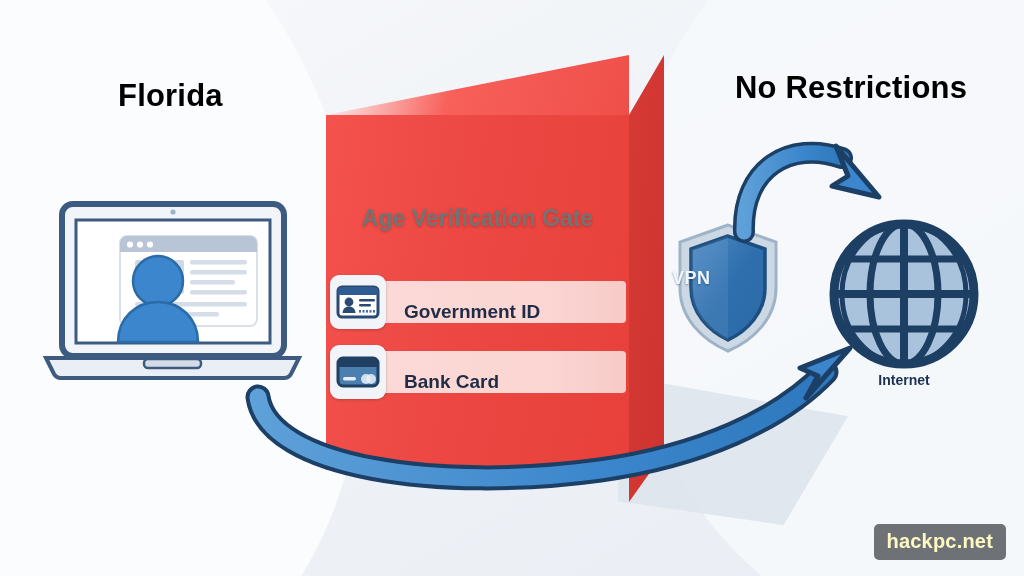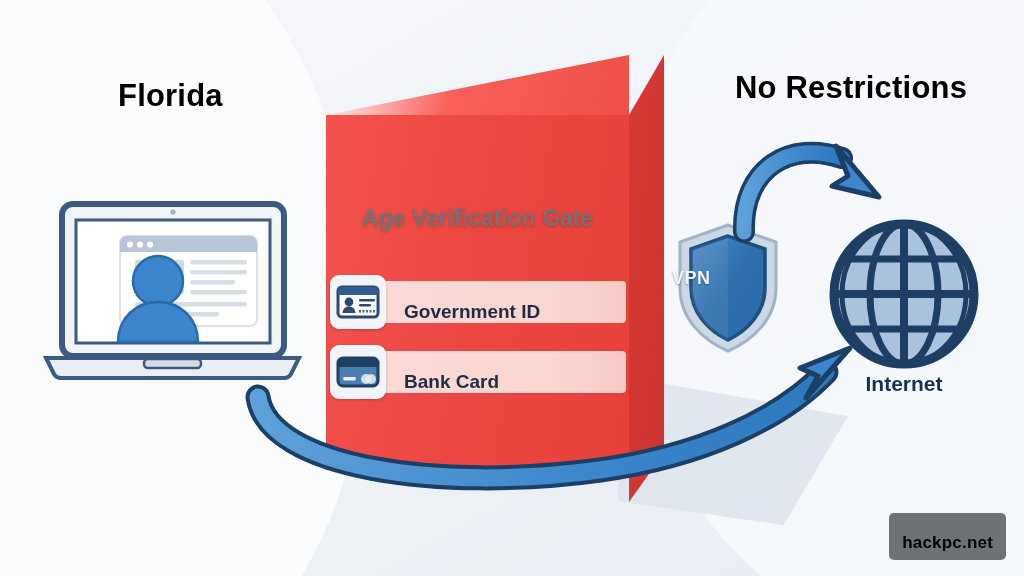--- a/index.html
+++ b/index.html
@@ -157,36 +157,36 @@
   }
   
   #globe { position: absolute; left: 828px; top: 218px; width: 152px; height: 152px; }
   #internet-label {
     position: absolute;
     left: 828px;
     top: 372px;
     width: 152px;
     text-align: center;
     color: #1b3050;
-    font-size: 21px;
+    font-size: 14px;
     font-weight: bold;
   }
   
   #arrows { position: absolute; left: 0; top: 0; width: 1024px; height: 576px; }
 
   
   #watermark {
     position: absolute;
     right: 18px;
     bottom: 16px;
     background: #6e7277;
-    color: #000000;
-    font-size: 17px;
-    font-weight: bold;
-    padding: 20px 13px 7px;
+    color: #fef9c3;
+    font-size: 20px;
+    font-weight: bold;
+    padding: 6px 13px 7px;
     border-radius: 5px;
     letter-spacing: .2px;
   }
 </style>
 </head>
 <body>
 
 <div id="stage">
 
   <div class="bg-base"></div>

